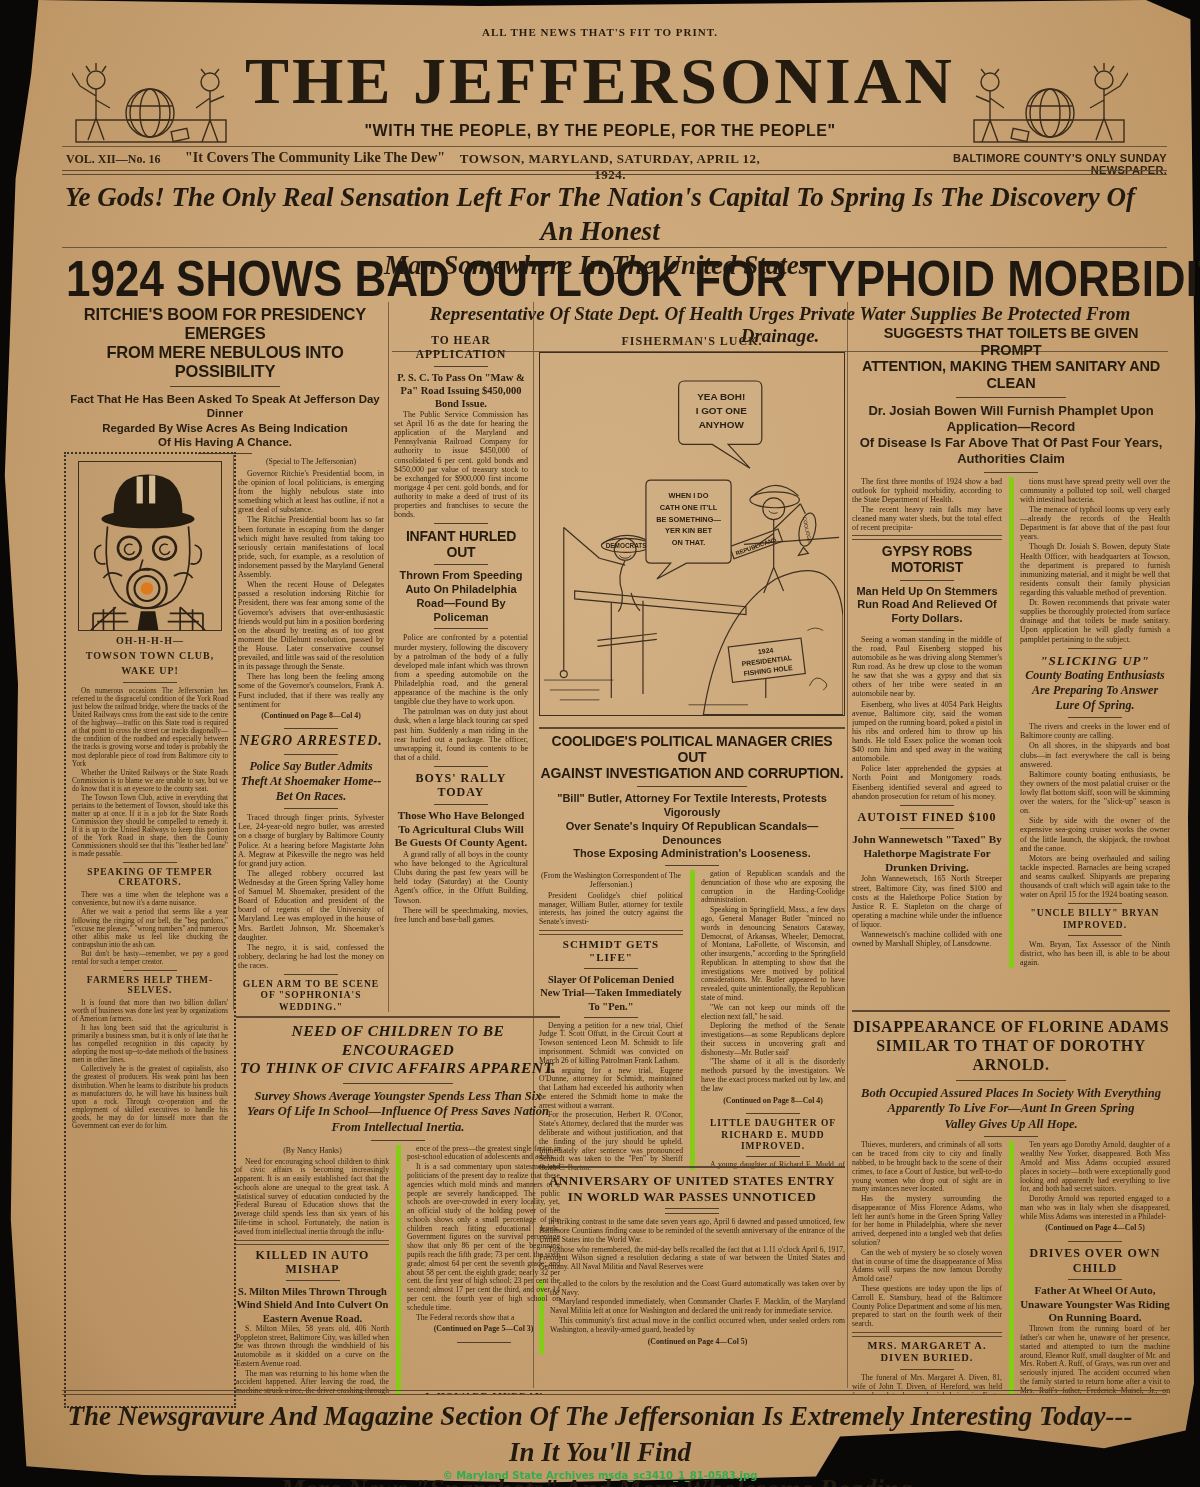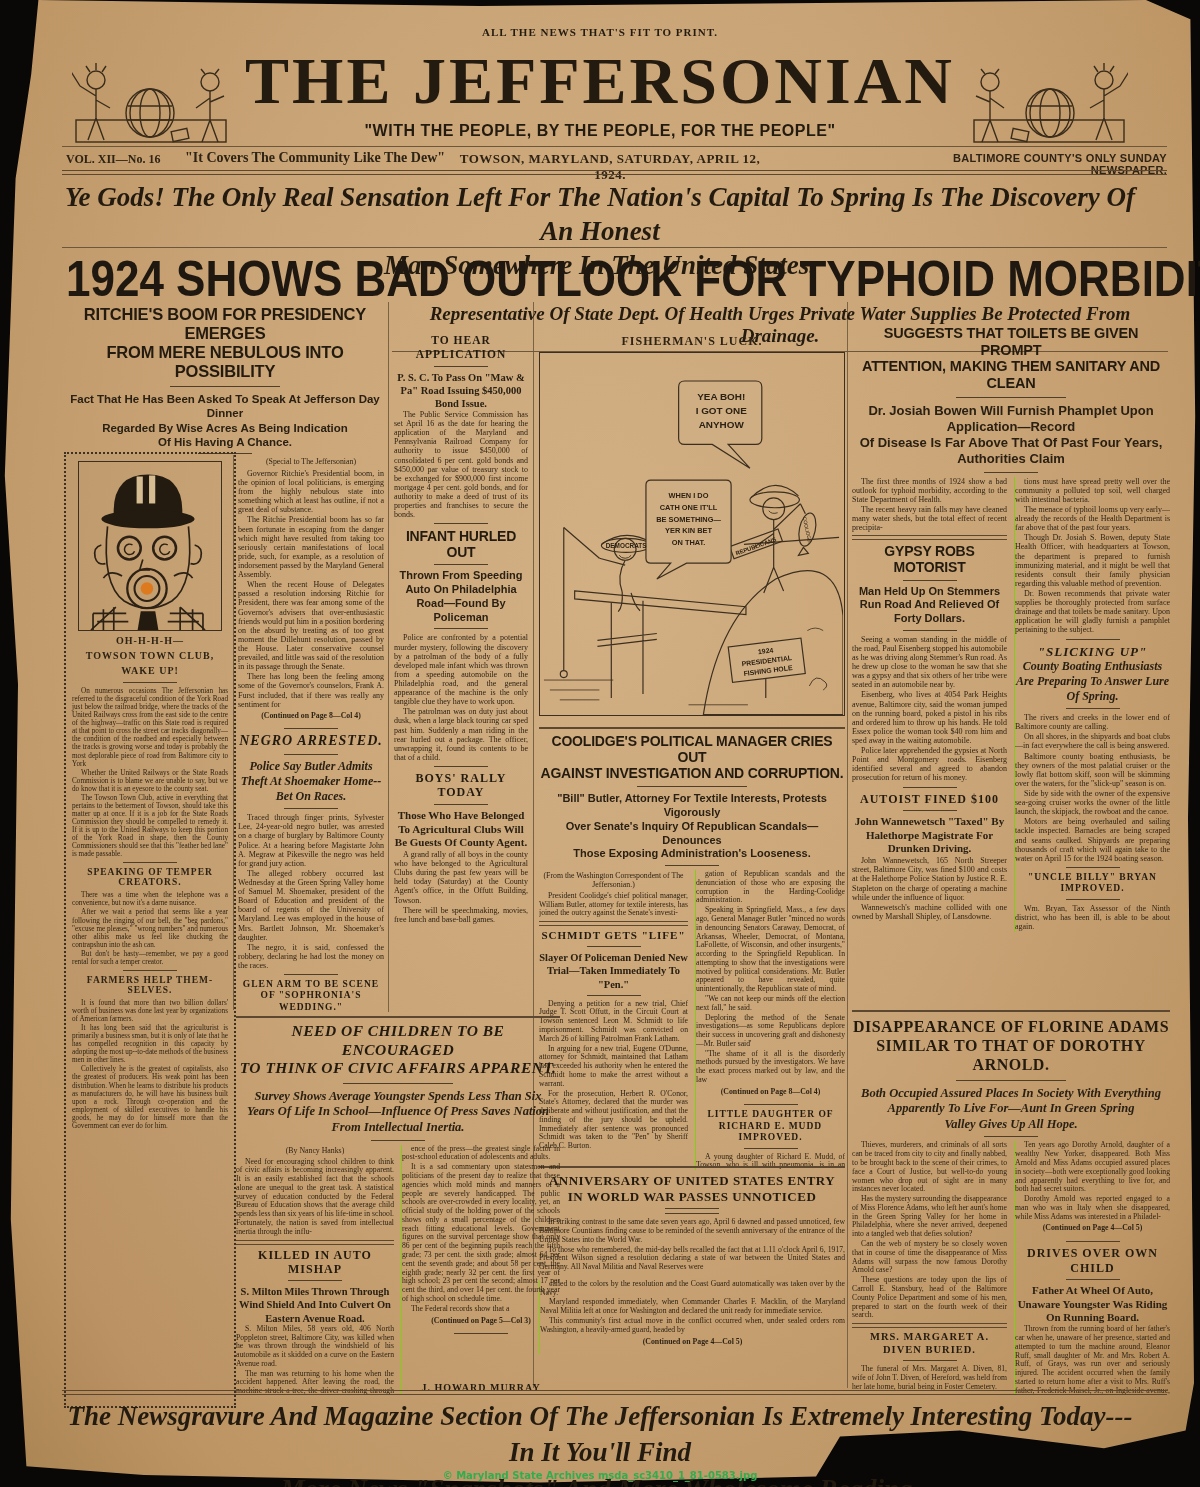--- a/index.html
+++ b/index.html
@@ -31,21 +31,21 @@
   .decg{font-family:"Liberation Sans",sans-serif;font-weight:bold;text-align:center;line-height:1.25;color:#2a2013;}
   .decs{font-weight:bold;text-align:center;line-height:1.25;color:#2a2013;}
   .deci{font-weight:bold;font-style:italic;text-align:center;line-height:1.25;color:#2a2013;}
   .body8{font-size:8px;line-height:1.14;text-align:justify;}
   .body7{font-size:7.2px;line-height:1.12;text-align:justify;}
   .para{margin:0 0 1px 0;text-indent:9px;}
   .byline{text-align:center;font-size:7.8px;margin:2px 0;text-indent:0;}
   .cont{text-align:center;font-size:7.8px;font-weight:bold;margin-top:3px;}
   .split{display:flex;gap:7px;}
   .split>div{flex:1;min-width:0;}
-  .split>div+div{border-left:1px solid #84cc16;padding-left:0;}
+  .split>div+div{border-left:5px solid #84cc16;padding-left:6px;}
   .colblock{overflow:hidden;}
   .vline{position:absolute;width:1px;background:#7a6345;}
   .edcol{border:2px dotted #3f3120;padding:5px 6px;background:rgba(0,0,0,0.015);}
   .edcap{font-weight:bold;font-size:10px;letter-spacing:1px;text-align:center;line-height:1.5;}
   .edhead{font-weight:bold;font-size:9.5px;letter-spacing:1px;text-align:center;margin:4px 0;}
   .footer-banner{font-weight:bold;font-style:italic;font-size:27px;line-height:1.35;color:#241b10;}
   .credit{font-family:"DejaVu Sans",sans-serif;font-size:10px;font-weight:bold;}
   svg{display:block;}
   .cart-frame{border:1.5px solid #3c2f1f;}
   .cart-title{font-weight:bold;font-size:12px;letter-spacing:1px;text-align:center;}

